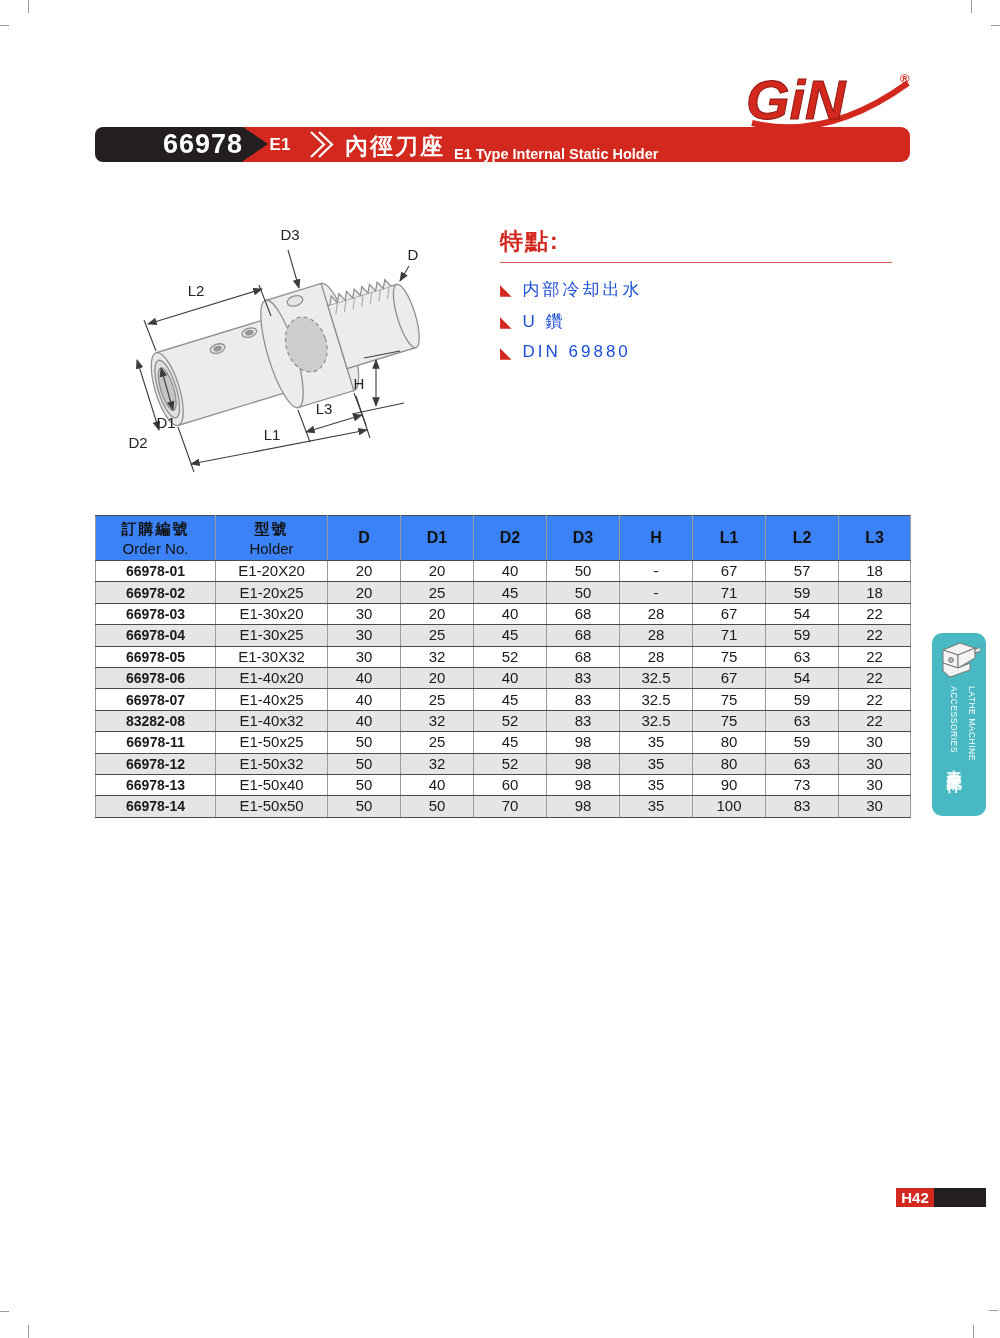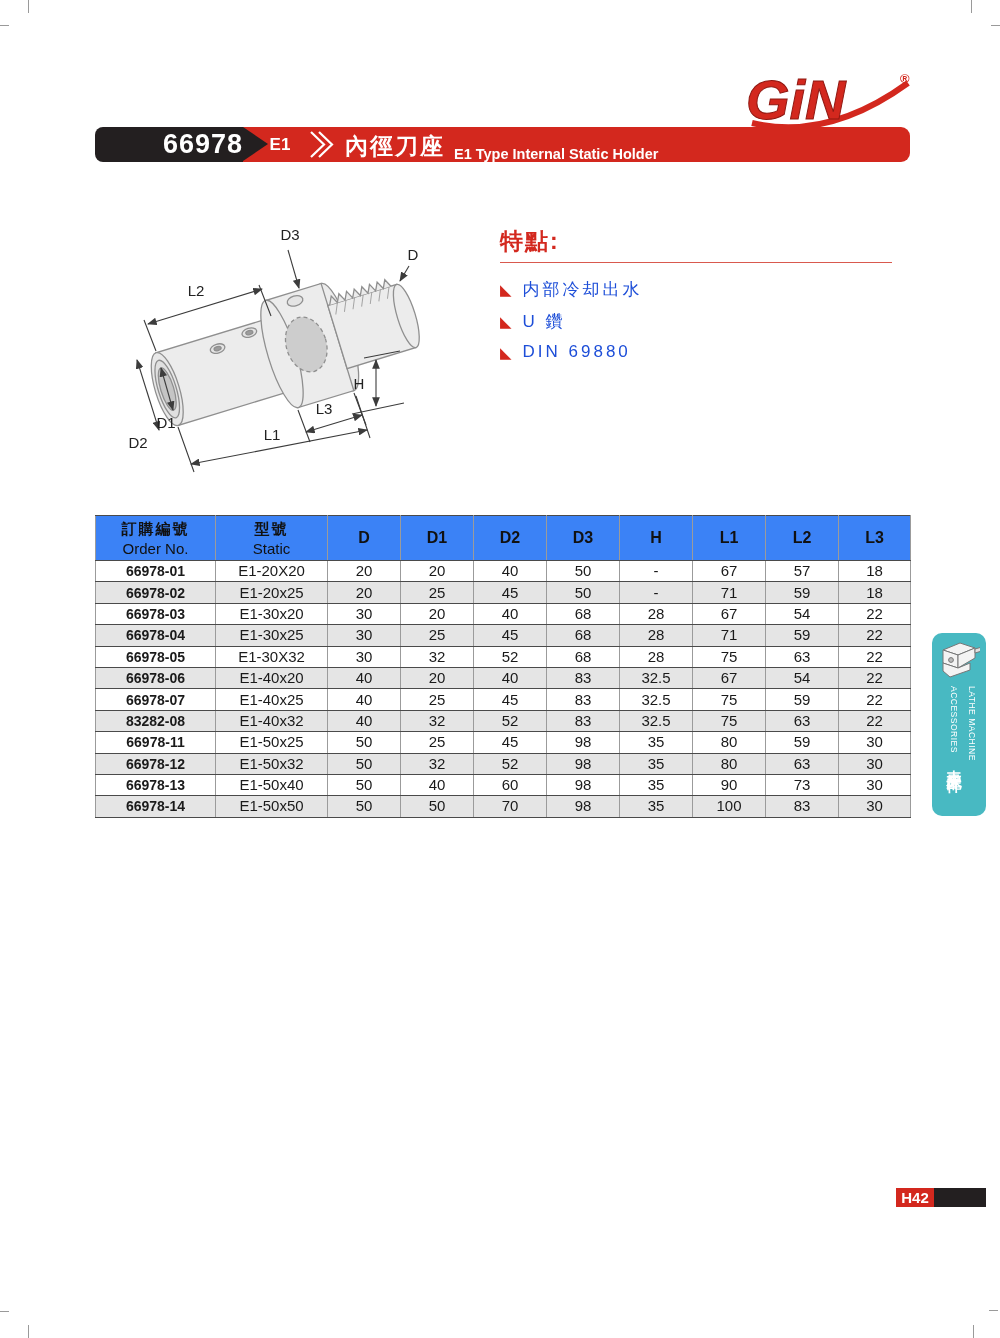--- a/index.html
+++ b/index.html
@@ -206,21 +206,21 @@
         <col style="width:72px">
     </colgroup>
     <thead>
       <tr id="thead-row">
         <th>
           <span class="zh">訂購編號</span>
           <span class="en">Order No.</span>
         </th>
         <th>
           <span class="zh">型號</span>
-          <span class="en">Static</span>
+          <span class="en">Holder</span>
         </th>
       <th>D</th>
           <th>D1</th>
           <th>D2</th>
           <th>D3</th>
           <th>H</th>
           <th>L1</th>
           <th>L2</th>
           <th>L3</th>
         </tr>

